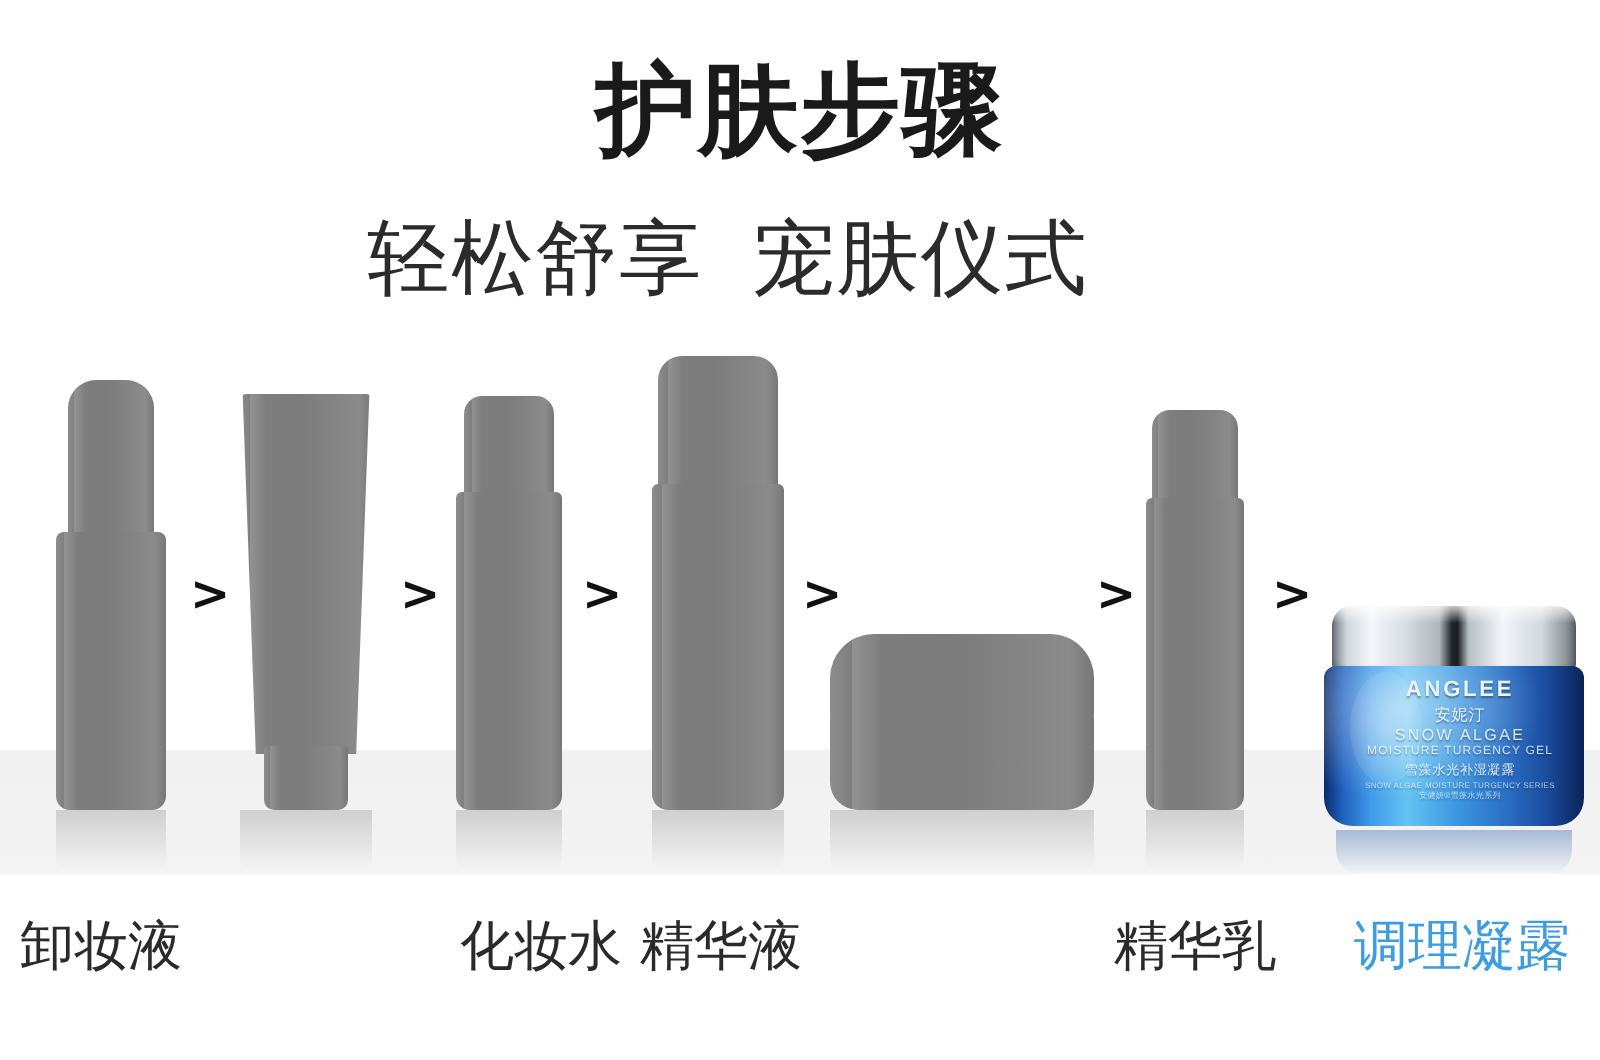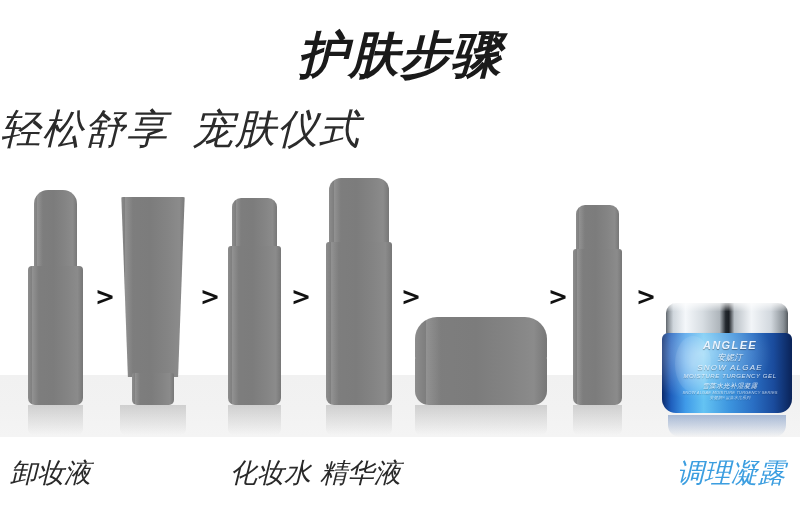--- a/index.html
+++ b/index.html
@@ -11,21 +11,20 @@
     height: 530px;
     background: #ffffff;
     font-family: "Liberation Sans", "DejaVu Sans", sans-serif;
     overflow: hidden;
   }
   #root {
     position: relative;
     width: 800px;
     height: 530px;
     background: #ffffff;
-    font-style: italic;
   }
 
   
   .title {
     position: absolute;
     left: 0;
     top: 26px;
     width: 800px;
     text-align: center;
     font-size: 50px;
@@ -33,20 +32,21 @@
     font-weight: bold;
     color: #1a1a1a;
     letter-spacing: 1px;
     white-space: pre;
   }
   .subtitle {
     position: absolute;
     left: 0;
     top: 104px;
     width: 728px;
+    text-align: center;
     font-size: 41px;
     line-height: 50px;
     font-weight: normal;
     color: #2b2b2b;
     letter-spacing: 1px;
     white-space: pre;
   }
 
   
   .stage {
@@ -299,16 +299,17 @@
         <div class="jt-tiny">安健妍®雪藻水光系列</div>
       </div>
     </div>
     <div class="jar-reflection"></div>
   </div>
 
   <div class="labels">
     <div class="label" style="left:10px;">卸妆液</div>
     <div class="label" style="left:230px;">化妆水</div>
     <div class="label" style="left:320px;">精华液</div>
+    <div class="label" style="left:557px;">精华乳</div>
     <div class="label accent" style="left:677px;">调理凝露</div>
   </div>
 
 </div>
 
 </body></html>

